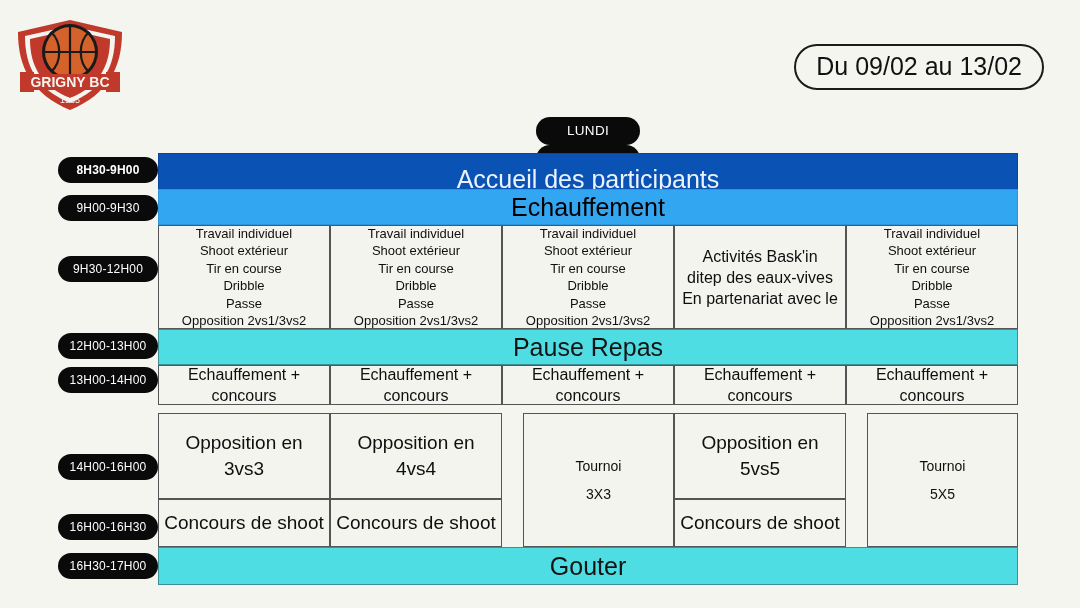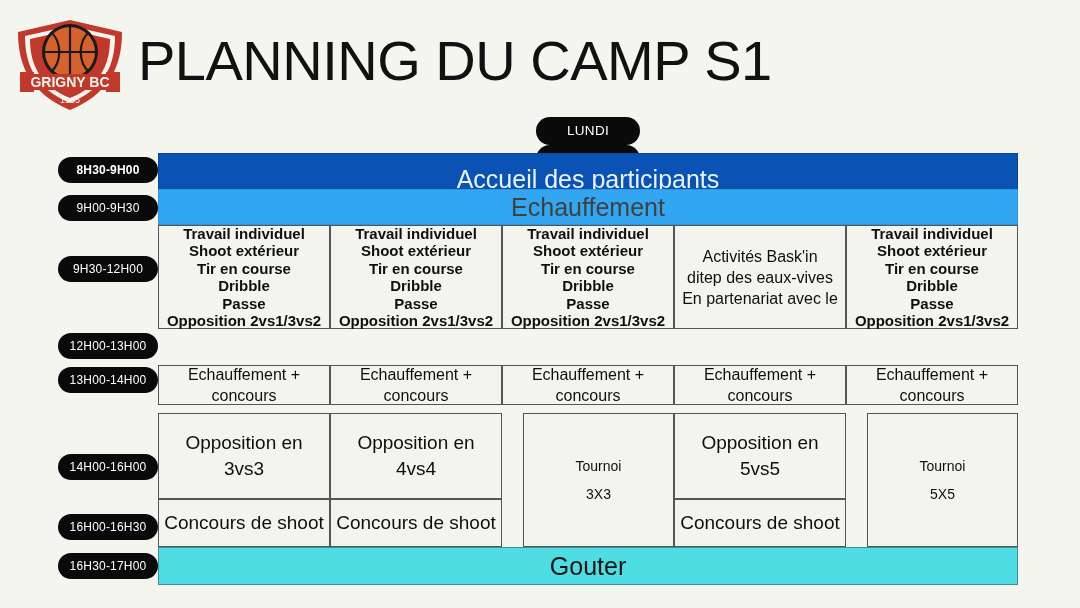--- a/index.html
+++ b/index.html
@@ -73,21 +73,21 @@
     position:absolute;left:0;width:860px;
     display:flex;align-items:center;justify-content:center;
     box-sizing:border-box;
   }
   .band-accueil{
     background:#0b52b5;color:#eaf4ff;
     border:1px solid #0a46a0;
     font-size:25px;line-height:28px;
   }
   .band-echauf{
-    background:#33a6f2;color:#404040;
+    background:#33a6f2;color:#000000;
     border:1px solid #2b96dd;
     font-size:25px;line-height:28px;
   }
   .band-cyan{
     background:#4fdde4;color:#141414;
     border:1px solid #3d8f96;
     font-size:25px;line-height:28px;
   }
 
   .row{
@@ -98,21 +98,21 @@
     flex:1;
     background:#f4f4ef;
     border:1px solid #555;
     box-sizing:border-box;
     display:flex;flex-direction:column;
     align-items:center;justify-content:center;
     text-align:center;
     color:#0f0f0f;
     padding:2px 4px;
   }
-  .cell-list{font-size:15px;line-height:17.5px;font-weight:bold;}
+  .cell-list{font-size:13px;line-height:17.5px;}
   .cell-med{font-size:16px;line-height:21px;}
   .cell-big{font-size:19px;line-height:26px;}
   .cell-span{font-size:14px;line-height:28px;margin-left:21px;}
 </style>
 </head>
 <body>
 
 <div class="header">
 
   <div class="logo">
@@ -127,22 +127,22 @@
       <path d="M41 14 C52 24 52 44 41 54" stroke="#1a1a1a" stroke-width="2.2" fill="none"></path>
       <path d="M79 14 C68 24 68 44 79 54" stroke="#1a1a1a" stroke-width="2.2" fill="none"></path>
       <path d="M14 56 L106 56 L100 72 L20 72 Z" fill="#c0392b"></path>
       <path d="M10 54 L24 54 L24 74 L10 74 Z" fill="#c0392b"></path>
       <path d="M96 54 L110 54 L110 74 L96 74 Z" fill="#c0392b"></path>
       <text x="60" y="69" font-family="Liberation Sans, sans-serif" font-size="14" font-weight="bold" fill="#f5f5f0" text-anchor="middle">GRIGNY BC</text>
       <text x="60" y="85" font-family="Liberation Sans, sans-serif" font-size="9" fill="#f5f5f0" text-anchor="middle">1965</text>
     </svg>
   </div>
 
-  <div class="page-title">PLANNING DU CAMP S1</div>
-
+
+  <div class="date-badge">Du 09/02 au 13/02</div>
 </div>
 
 <div class="days">
   <div class="day-pill-wrap">
     <div class="day-pill">LUNDI</div>
   </div>
   <div class="day-pill-wrap">
     <div class="day-pill">MARDI</div>
   </div>
   <div class="day-pill-wrap">
@@ -206,20 +206,21 @@
     <div class="cell cell-list">
       <span>Travail individuel</span>
       <span>Shoot  extérieur</span>
       <span>Tir en course</span>
       <span>Dribble</span>
       <span>Passe</span>
       <span>Opposition 2vs1/3vs2</span>
     </div>
   </div>
 
+  <div class="band band-cyan" style="top:176px;height:36px;">Pause Repas</div>
 
   <div class="row" style="top:212px;height:40px;">
     <div class="cell cell-med">
       <span>Echauffement +</span>
       <span>concours</span>
     </div>
     <div class="cell cell-med">
       <span>Echauffement +</span>
       <span>concours</span>
     </div>

